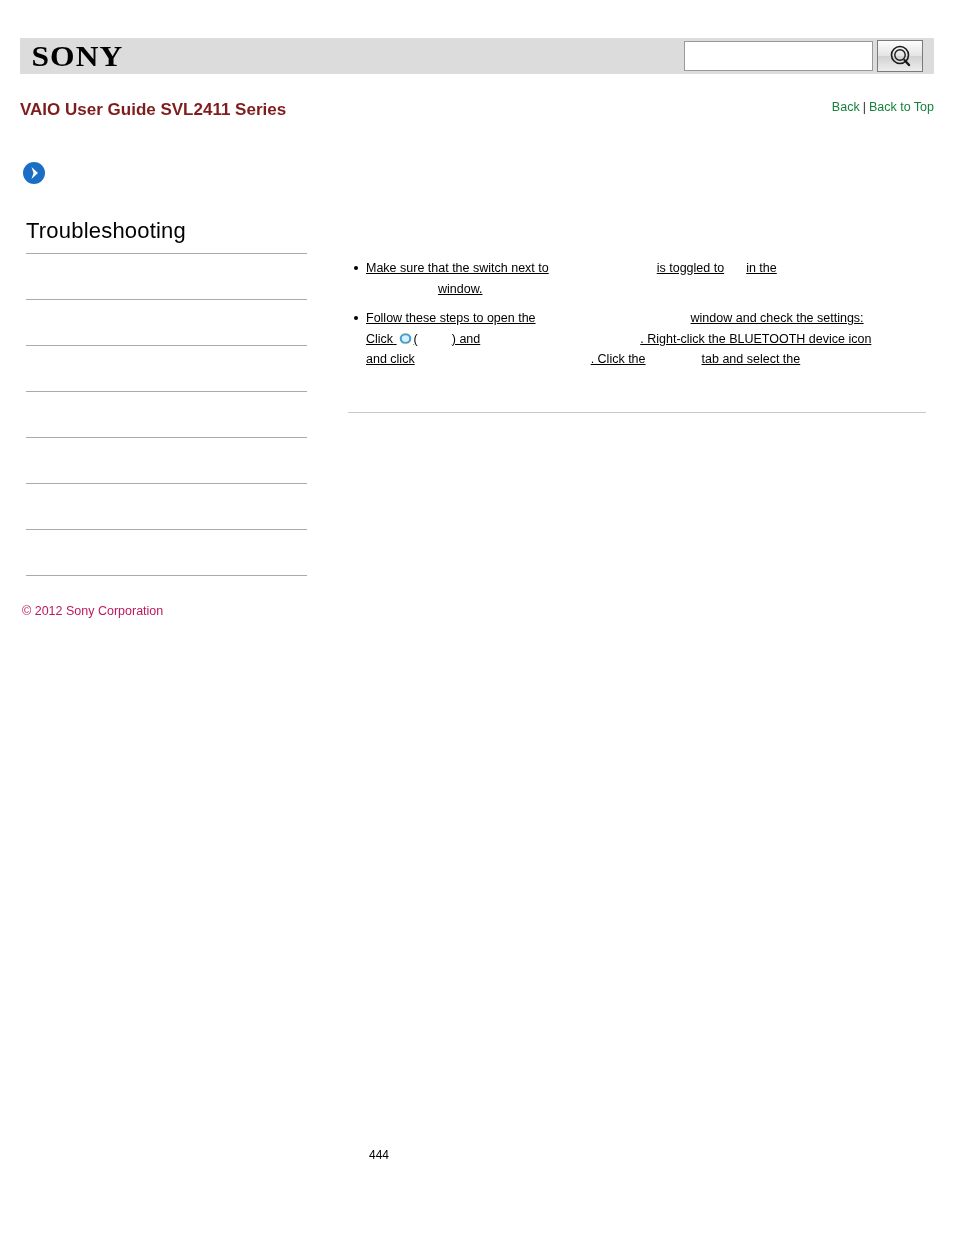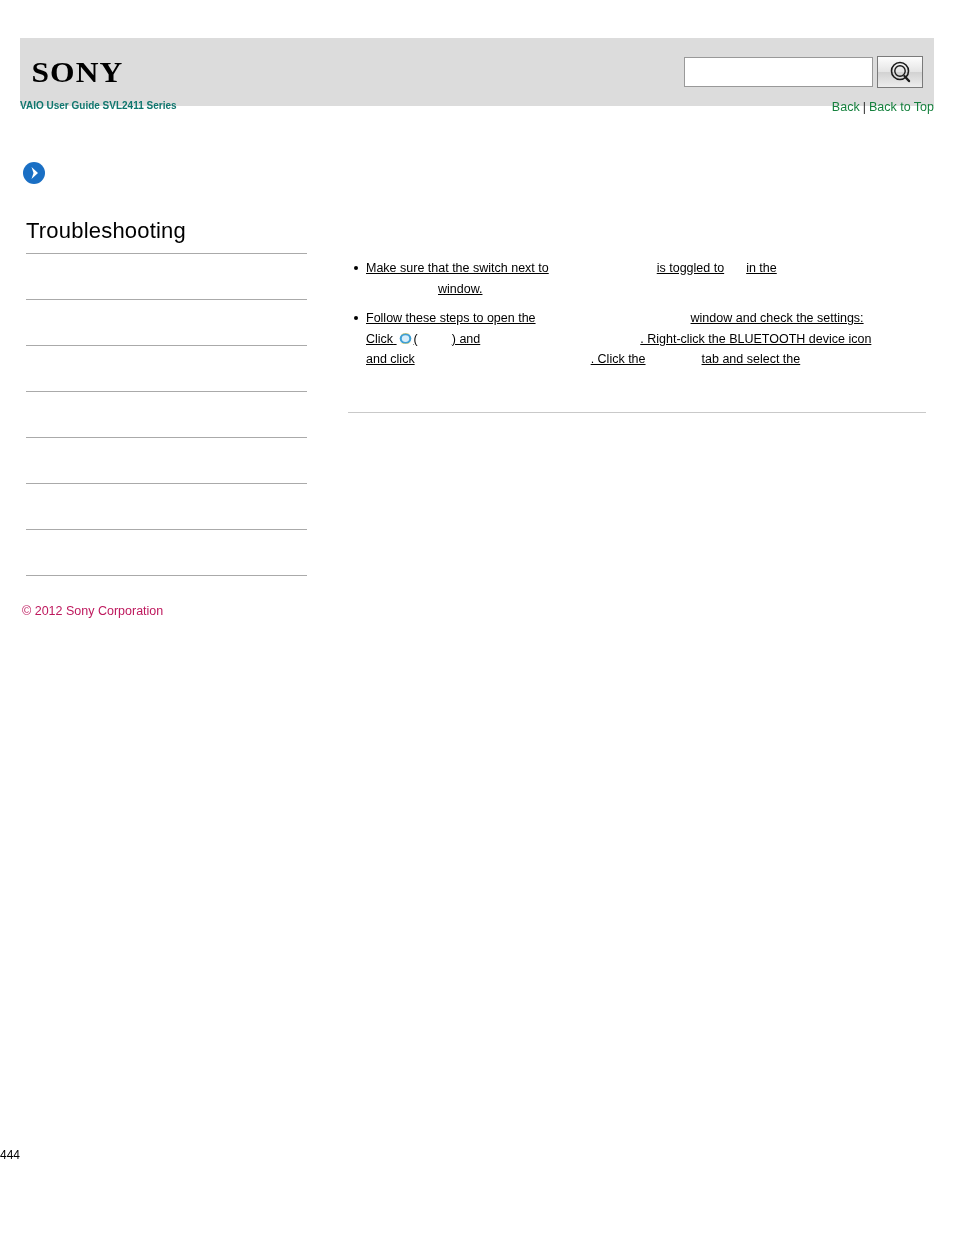--- a/index.html
+++ b/index.html
@@ -15,21 +15,21 @@
     position: relative;
     overflow: hidden;
   }
 
   
   .header-bar {
     position: absolute;
     left: 20px;
     top: 38px;
     width: 914px;
-    height: 68px;
+    height: 36px;
     background: #dcdcdc;
     display: flex;
     align-items: center;
     justify-content: space-between;
   }
   .sony-logo {
     font-family: "Liberation Serif", serif;
     font-size: 30px;
     font-weight: bold;
     letter-spacing: 1px;
@@ -77,23 +77,23 @@
     position: absolute;
     left: 20px;
     top: 100px;
     width: 914px;
     height: 22px;
   }
   .guide-title {
     position: absolute;
     left: 0;
     top: 0;
-    font-size: 10px;
+    font-size: 17px;
     font-weight: bold;
-    color: #0f766e;
+    color: #7f1d1d;
   }
   .nav-links {
     position: absolute;
     right: 0;
     top: 0;
     font-size: 12.5px;
     color: #0066cc;
   }
   .nav-links a {
     color: #15803d;
@@ -205,21 +205,21 @@
     height: 1px;
     background: #c9c9c9;
   }
 
   
   .page-number {
     position: absolute;
     left: 0;
     top: 1148px;
     width: 758px;
-    text-align: left;
+    text-align: center;
     font-size: 12px;
     color: #000000;
   }
 </style>
 </head>
 <body>
 
 <div class="header-bar">
   <div class="sony-logo">SONY</div>
   <div class="search-area">

